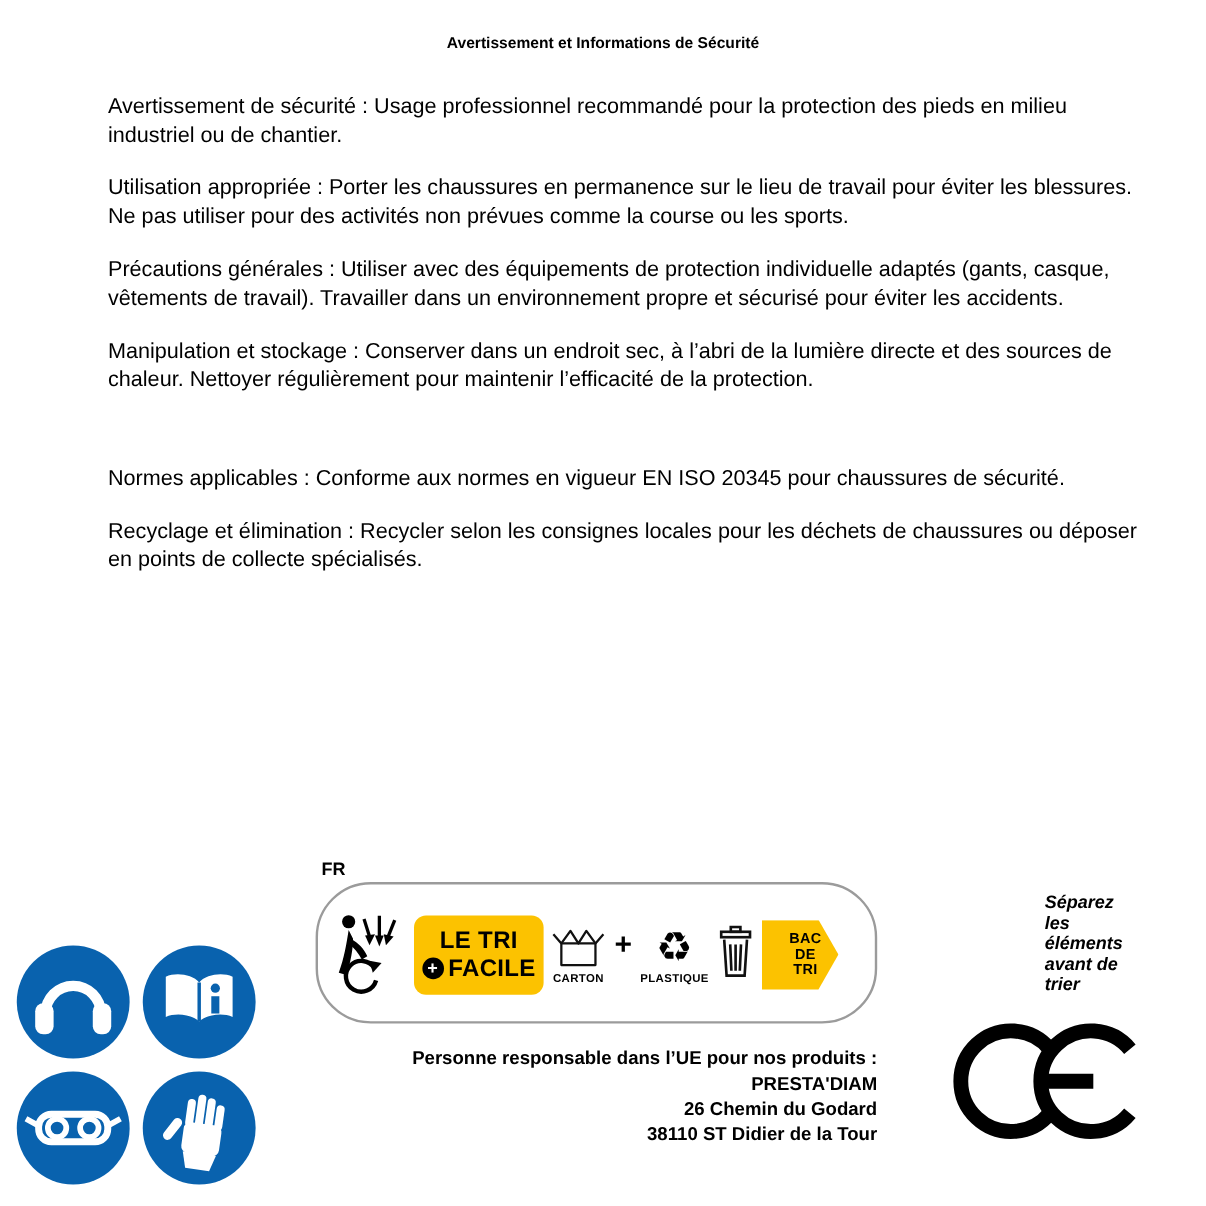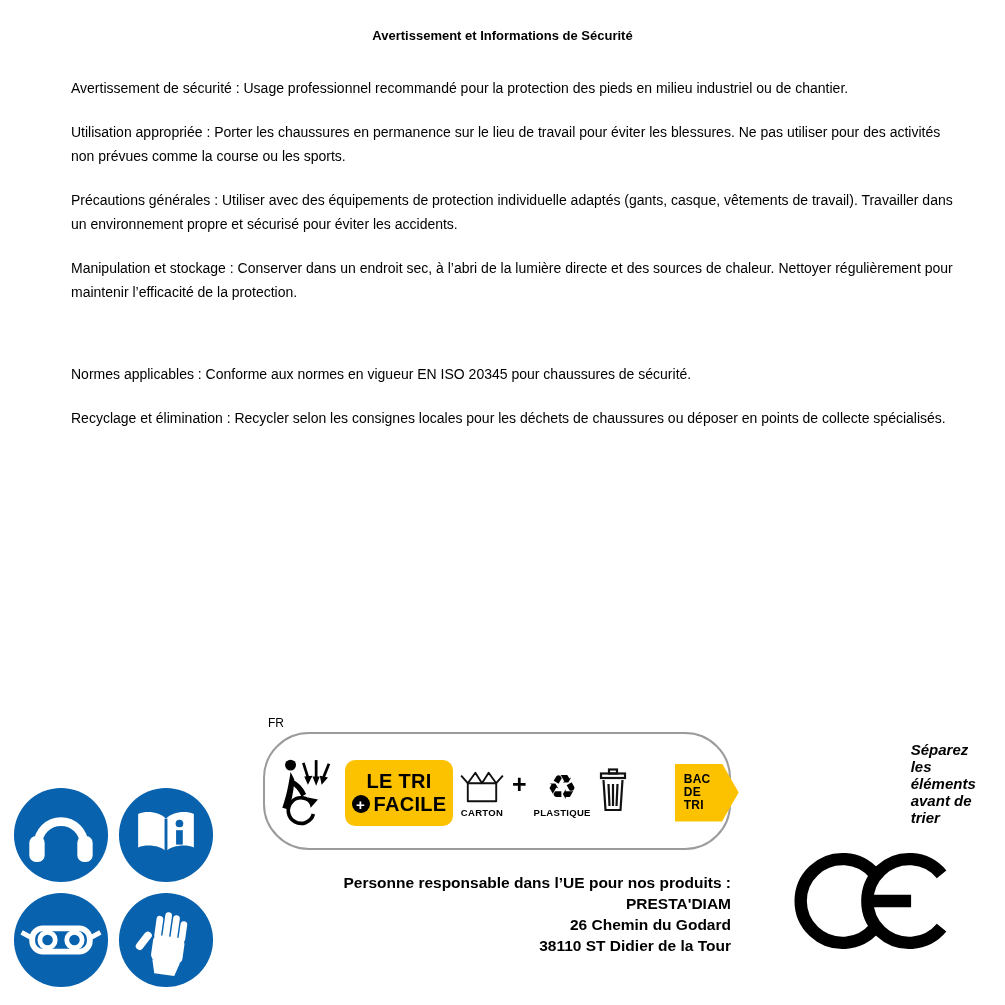--- a/index.html
+++ b/index.html
@@ -1,49 +1,49 @@
 <!DOCTYPE html>
 <html><head>
 <meta charset="utf-8">
 <style>
   html,body{margin:0;padding:0;background:#fff;}
   .page{
     position:relative;width:1005px;height:1005px;background:#fff;overflow:hidden;
     font-family:"Liberation Sans",sans-serif;color:#000;
   }
   .title{margin:0;padding-top:28px;text-align:center;font-size:13px;font-weight:700;}
-  .body-text{margin:33px 42px 0 71px;font-size:14px;line-height:24px;}
+  .body-text{margin:33px 42px 0 90px;font-size:18px;line-height:24px;}
   .body-text p{margin:0 0 20px 0;}
   .body-text p.gap-before{margin-top:58px;}
 
   
   .pictos{position:absolute;left:13px;top:787px;display:grid;grid-template-columns:96px 96px;grid-gap:9px;}
   .picto{width:96px;height:96px;}
   .picto svg{width:96px;height:96px;display:block;}
 
   
   .infotri{position:absolute;left:263px;top:716px;width:468px;}
-  .fr-label{font-weight:400;font-size:12px;margin:0 0 2px 5px;}
+  .fr-label{font-weight:700;font-size:15px;margin:0 0 2px 5px;}
   .pill{box-sizing:border-box;width:468px;height:118px;background:#fff;border:2px solid #9b9b9b;border-radius:46px;
         display:flex;flex-direction:row;padding:7px 10px 4px 10px;}
   .pill-row{display:flex;align-items:center;gap:6px;flex:1;}
   .triman svg{width:64px;height:72px;display:block;}
   .letri{background:#FCC200;border-radius:10px;width:108px;height:66px;display:flex;flex-direction:column;
          justify-content:center;align-items:center;font-weight:800;font-size:20px;line-height:23px;letter-spacing:.3px;}
   .letri .row2{display:flex;align-items:center;gap:4px;}
   .plus-circle{width:18px;height:18px;border-radius:50%;background:#000;color:#fff;display:flex;align-items:center;
          justify-content:center;font-size:15px;font-weight:800;line-height:1;}
   .material{display:flex;flex-direction:column;align-items:center;gap:2px;font-size:9.5px;font-weight:700;letter-spacing:.3px;}
   .material .icon-slot{height:38px;display:flex;align-items:flex-end;}
   .plus-sep{font-size:25px;font-weight:700;margin:0 1px 16px 1px;}
   .recycle-glyph{font-family:"DejaVu Sans",sans-serif;font-size:34px;line-height:36px;}
   .bin svg{width:32px;height:44px;display:block;margin-bottom:6px;}
   .arrow-flag{width:64px;height:58px;background:#FCC200;clip-path:polygon(0 0,74% 0,100% 50%,74% 100%,0 100%);
-         display:flex;flex-direction:column;justify-content:center;align-items:flex-start;padding-left:9px;
-         box-sizing:border-box;font-weight:800;font-size:12px;line-height:13px;letter-spacing:.3px;margin-left:40px;}
+         display:flex;flex-direction:column;justify-content:center;align-items:center;padding-left:9px;
+         box-sizing:border-box;font-weight:800;font-size:12px;line-height:13px;letter-spacing:.3px;}
   .tagline{font-style:italic;font-weight:700;font-size:15px;padding:0 0 3px 172px;}
 
   
   .address{position:absolute;left:263px;top:872px;width:468px;text-align:right;font-weight:700;
            font-size:15.5px;line-height:21px;}
 
   
   .ce{position:absolute;left:793px;top:848px;width:160px;height:106px;}
   .ce svg{width:160px;height:106px;display:block;}
   .sr{position:absolute;width:1px;height:1px;overflow:hidden;clip:rect(0 0 0 0);white-space:nowrap;}

